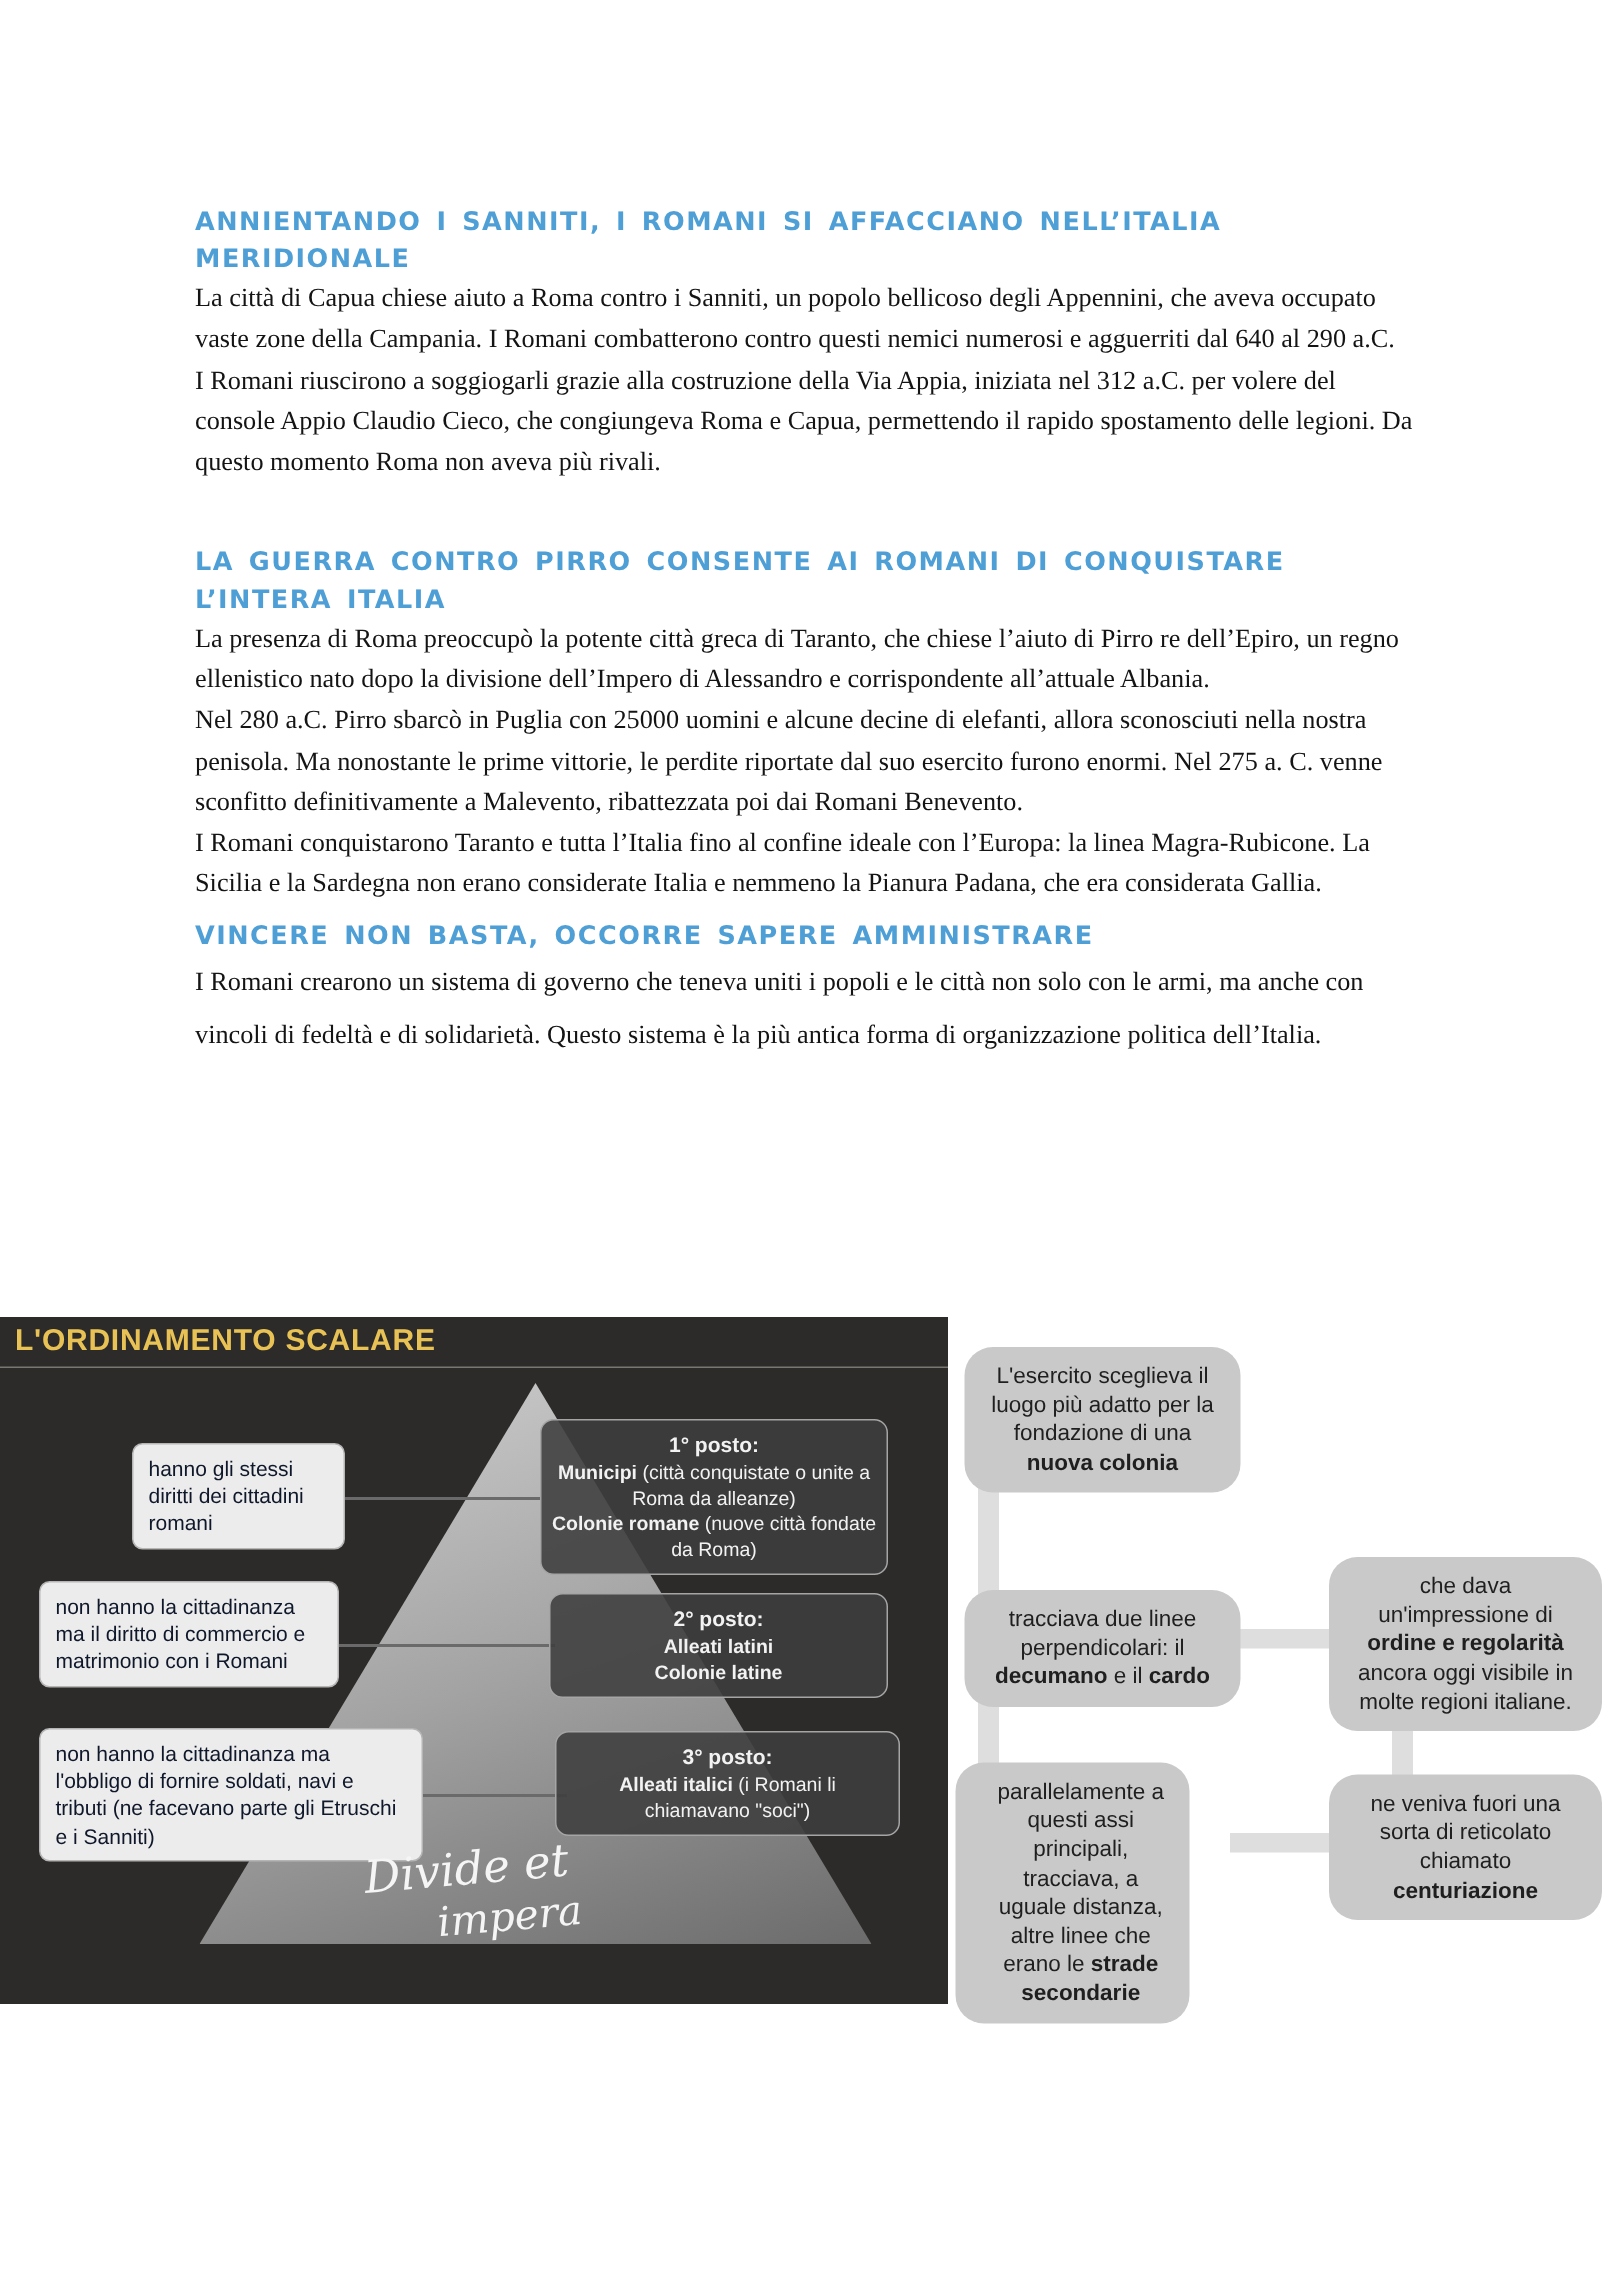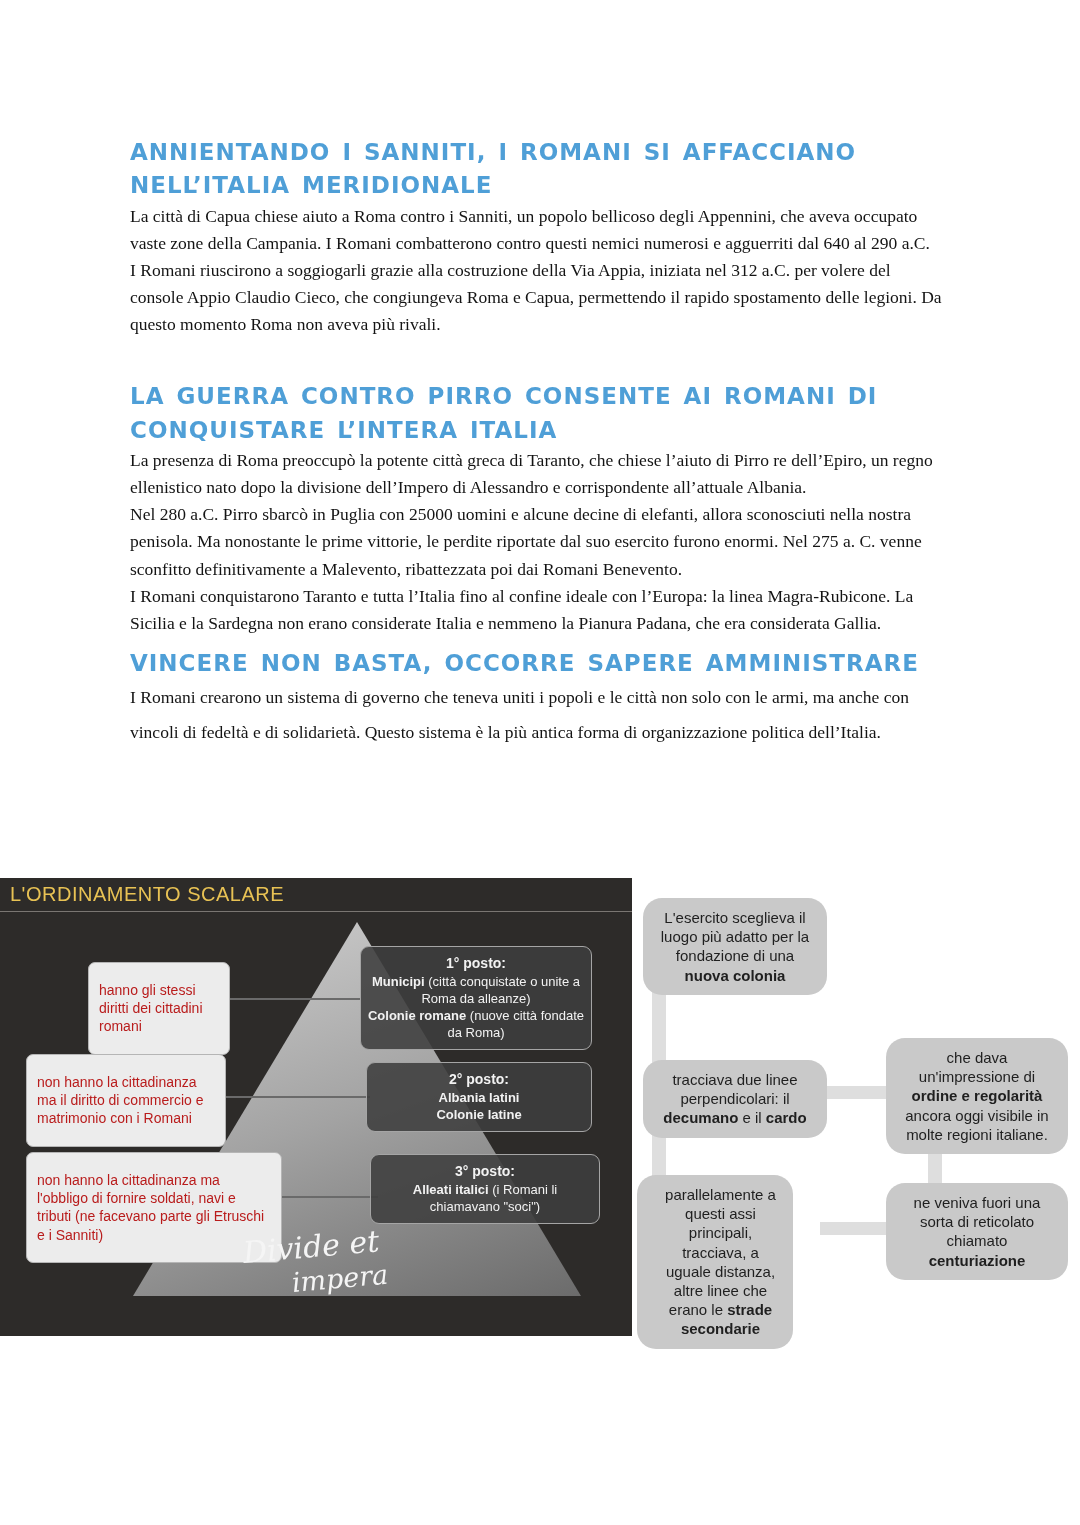--- a/index.html
+++ b/index.html
@@ -4,57 +4,57 @@
 <style>
   * { margin:0; padding:0; box-sizing:border-box; }
   body { background:#ffffff; font-family:"Liberation Serif", serif; }
   .page { position:relative; width:1080px; height:1525px; background:#ffffff; overflow:hidden; }
 
   
   .text-col { position:absolute; left:130px; top:136px; width:818px; color:#141414; }
   .blue-h {
     font-family:"DejaVu Sans", sans-serif;
     font-weight:bold;
-    font-size:23px;
+    font-size:17px;
     line-height:1.45;
     letter-spacing:1px;
     word-spacing:3px;
     color:#4f9fd7;
   }
   .h-gap { margin-top:42px; }
   .h-small-gap { margin-top:10px; }
   .text-col p { font-size:17.5px; line-height:1.55; margin:0; }
   .after-h { margin-top:4px; }
   p.wide { line-height:2.0; }
 
   
   .figure { position:absolute; left:0; top:878px; width:1080px; height:458px; }
 
   .dark-panel { position:absolute; left:0; top:0; width:632px; height:458px; background:#2d2b29; overflow:hidden; }
   .fig-title {
     position:absolute; left:10px; top:5px;
-    font-family:"Liberation Sans", sans-serif; font-weight:normal;
+    font-family:"Liberation Sans", sans-serif; font-weight:bold;
     font-size:20px; letter-spacing:0.5px; color:#e8c254;
   }
   .title-rule { position:absolute; left:0; top:33px; width:632px; height:1px; background:#7a7672; }
 
   .pyramid {
     position:absolute; left:133px; top:44px; width:448px; height:374px;
     background:linear-gradient(160deg,#d8d8d8 0%, #a8a8a8 50%, #6e6e6e 100%);
     clip-path:polygon(50% 0, 100% 100%, 0 100%);
     opacity:0.96;
   }
 
   .lstub { position:absolute; height:2px; background:#6a6a6a; }
 
   .note {
     position:absolute;
     font-family:"Liberation Sans", sans-serif; font-size:14px; line-height:1.3;
-    color:#b91c1c; background:#ececec; border:1px solid #b5b5b5; border-radius:7px;
-    padding:18px 10px;
+    color:#0f172a; background:#ececec; border:1px solid #b5b5b5; border-radius:7px;
+    padding:7px 10px;
   }
   .note1 { left:88px;  top:84px;  width:142px; }
   .note2 { left:26px;  top:176px; width:200px; }
   .note3 { left:26px;  top:274px; width:256px; }
 
   .tier {
     position:absolute;
     background:rgba(62,62,62,0.88); border:1px solid #a5a5a5; border-radius:9px;
     color:#f2f2f2; font-family:"Liberation Sans", sans-serif; font-size:13px;
     line-height:1.3; text-align:center; padding:7px 5px;
@@ -124,21 +124,21 @@
       <div class="note note2">non hanno la cittadinanza ma il diritto di commercio e matrimonio con i Romani</div>
 
       <div class="tier tier1">
         <div class="rank">1° posto:</div>
         <div><b>Municipi</b><span> (città conquistate o unite a Roma da alleanze)</span></div>
         <div><b>Colonie romane</b><span> (nuove città fondate da Roma)</span></div>
       </div>
 
       <div class="tier tier2">
         <div class="rank">2° posto:</div>
-        <div><b>Albania latini</b></div>
+        <div><b>Alleati latini</b></div>
         <div><b>Colonie latine</b></div>
       </div>
 
       <div class="tier tier3">
         <div class="rank">3° posto:</div>
         <div><b>Alleati italici</b><span> (i Romani li chiamavano "soci")</span></div>
       </div>
 
       <div class="motto">
         <div>Divide et</div>

